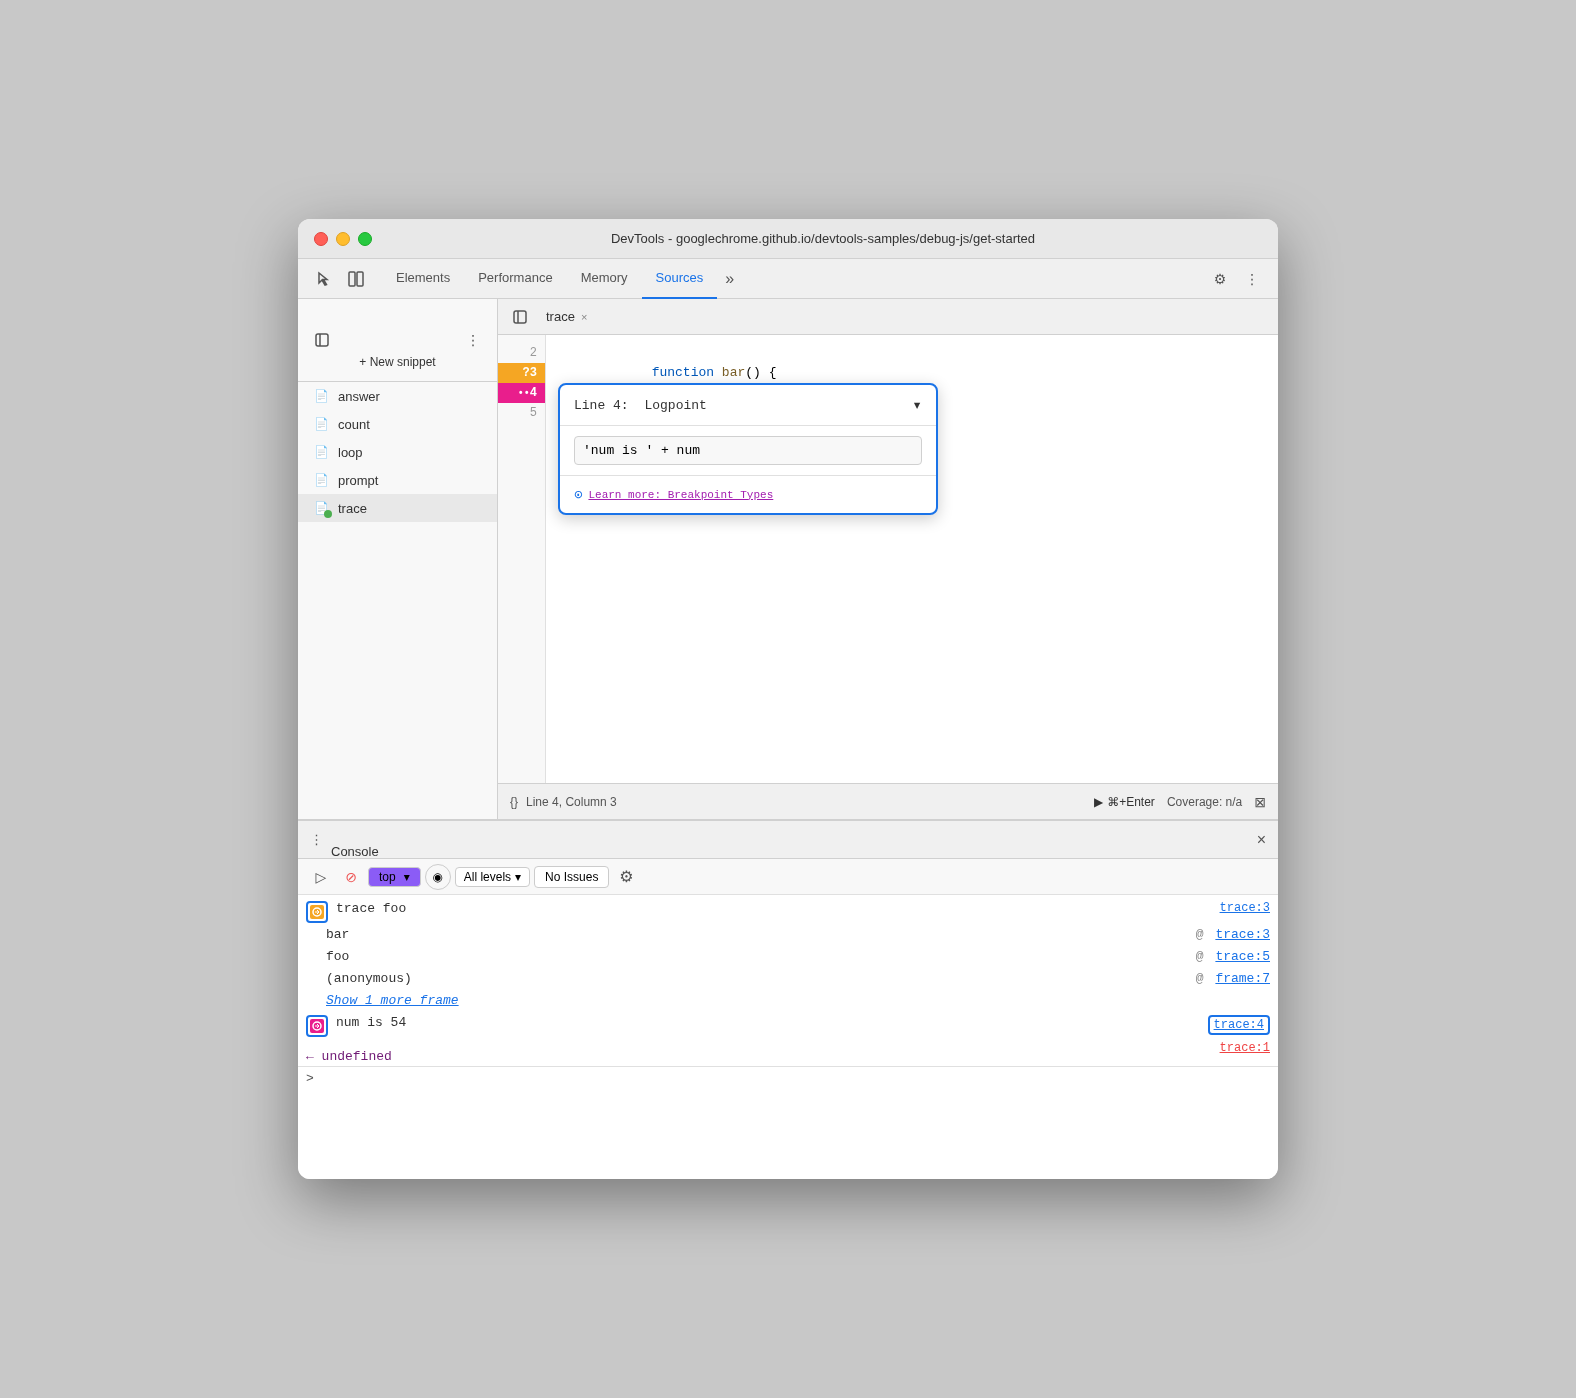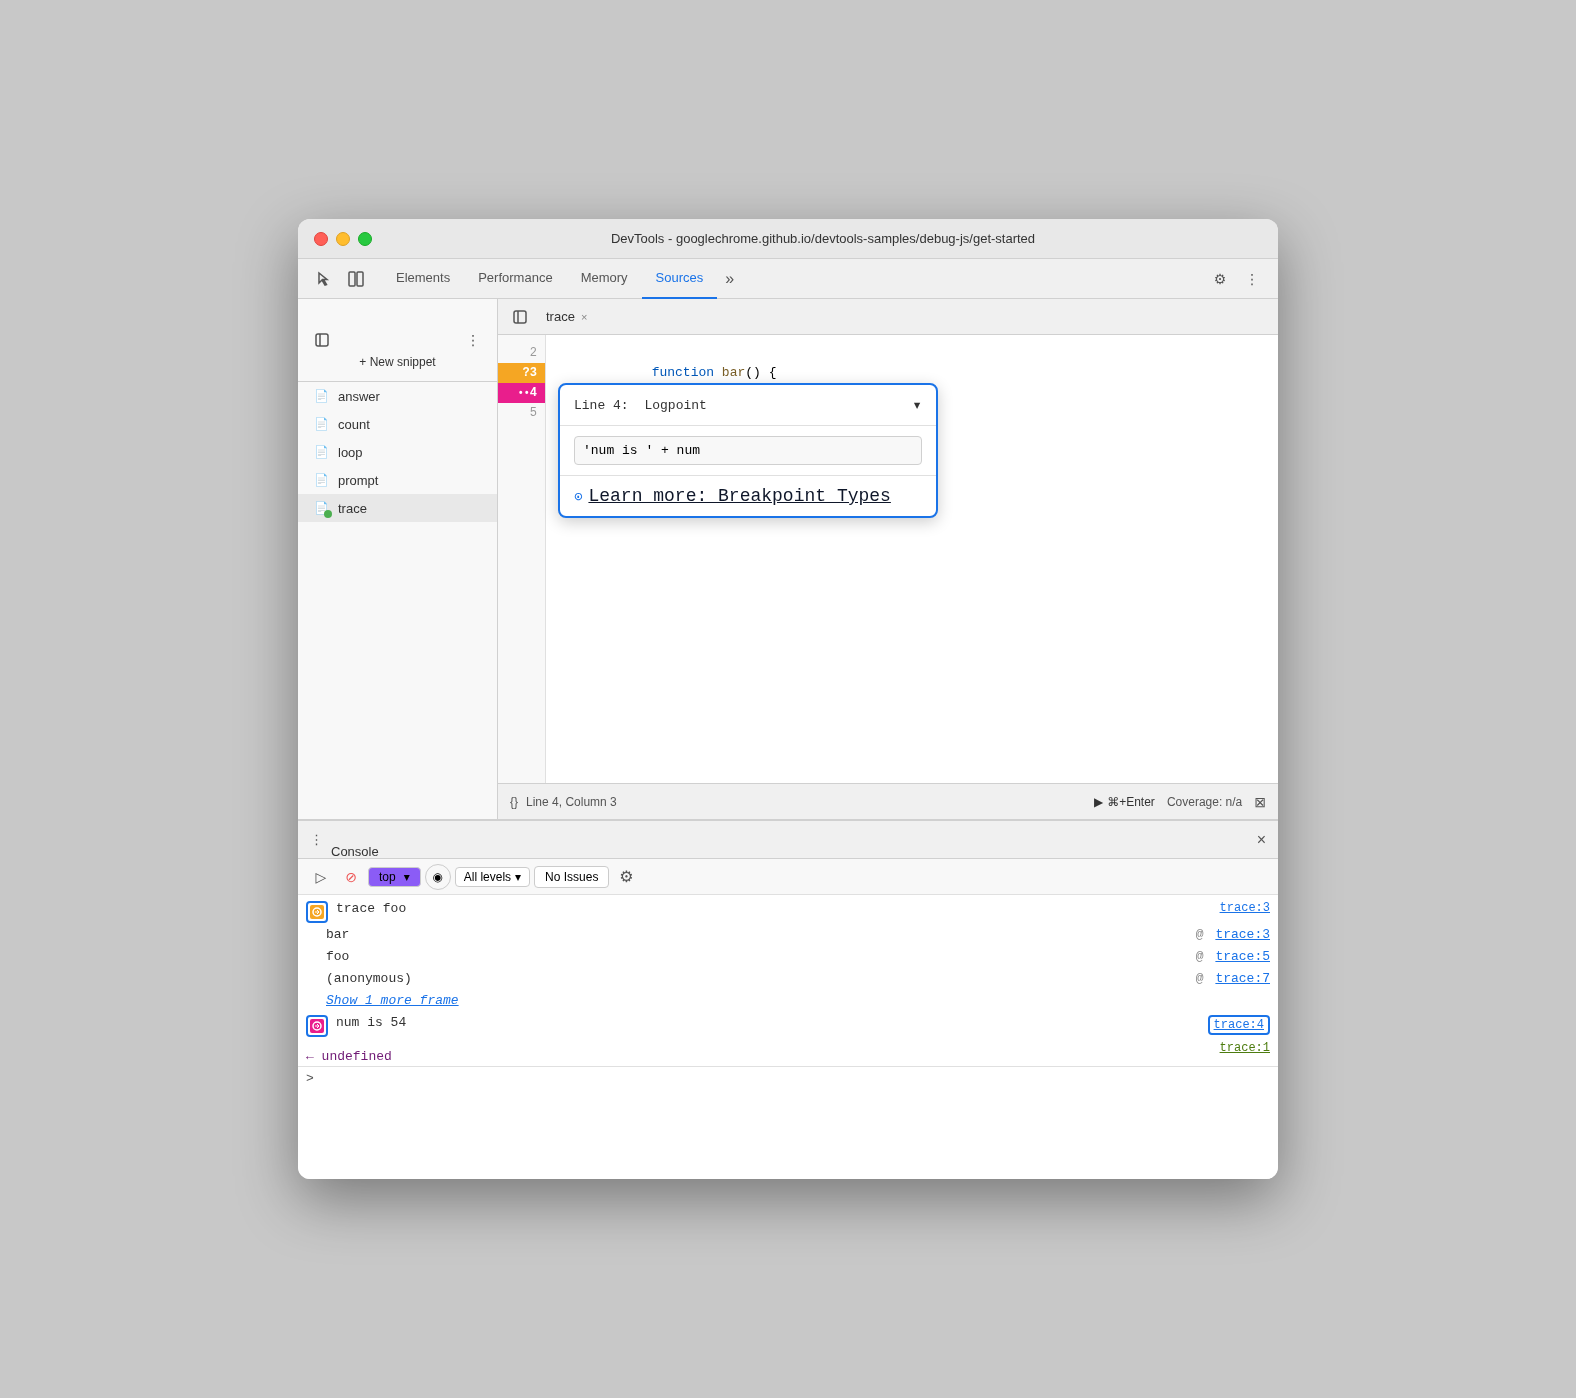--- a/index.html
+++ b/index.html
@@ -294,23 +294,23 @@
       padding: 6px 8px;
       background: #f8f8f8;
     }
     .logpoint-link {
       padding: 10px 14px;
       display: flex;
       align-items: center;
       gap: 6px;
     }
     .learn-more-link {
-      color: #0f172a;
+      color: #a21caf;
       text-decoration: underline;
-      font-size: 18px;
+      font-size: 11px;
       cursor: pointer;
     }
 
     
     .status-bar {
       height: 36px;
       background: #f0f0f0;
       border-top: 1px solid #d0d0d0;
       display: flex;
       align-items: center;
@@ -719,42 +719,42 @@
         <span class="log-link">trace:3</span>
       </div>
       <div class="log-entry log-indent">
         <span class="log-text">foo</span>
         <span class="log-at">&nbsp;&nbsp;&nbsp;&nbsp;&nbsp;@&nbsp;</span>
         <span class="log-link">trace:5</span>
       </div>
       <div class="log-entry log-indent">
         <span class="log-text">(anonymous)</span>
         <span class="log-at">&nbsp;@&nbsp;</span>
-        <span class="log-link">trace:7</span>
+        <span class="log-link">frame:7</span>
       </div>
       <div class="log-entry log-indent">
         <span class="log-link" style="font-style:italic;text-decoration:underline;">Show 1 more frame</span>
       </div>
 
       <div class="log-entry" style="border-left: none; background: #fff;">
         <div class="log-icon-box" style="border-color:#1a73e8;">
           <div class="log-icon-inner log-icon-pink">
             <svg width="10" height="10" viewBox="0 0 10 10" fill="white">
               <circle cx="5" cy="5" r="4" fill="none" stroke="white" stroke-width="1.5"></circle>
               <path d="M3 5 L7 5 M5 3 L7 5 L5 7" stroke="white" stroke-width="1" fill="none"></path>
             </svg>
           </div>
         </div>
         <span class="log-text">num is 54</span>
         <span class="log-source log-source-highlighted">trace:4</span>
       </div>
 
       <div class="log-entry" style="padding-left:8px;">
         <span class="log-text" style="color:#701a75;margin-top:8px;">← undefined</span>
-        <span class="log-source" style="color:#4d7c0f;text-decoration:underline;margin-left:41px;">trace:1</span>
+        <span class="log-source" style="color:#ef4444;text-decoration:underline;margin-left:41px;">trace:1</span>
       </div>
 
       <div class="console-prompt">
         <span class="prompt-arrow">&gt;</span>
         <input class="prompt-input" type="text" style="">
       </div>
     </div>
   </div>
 </div>
 

